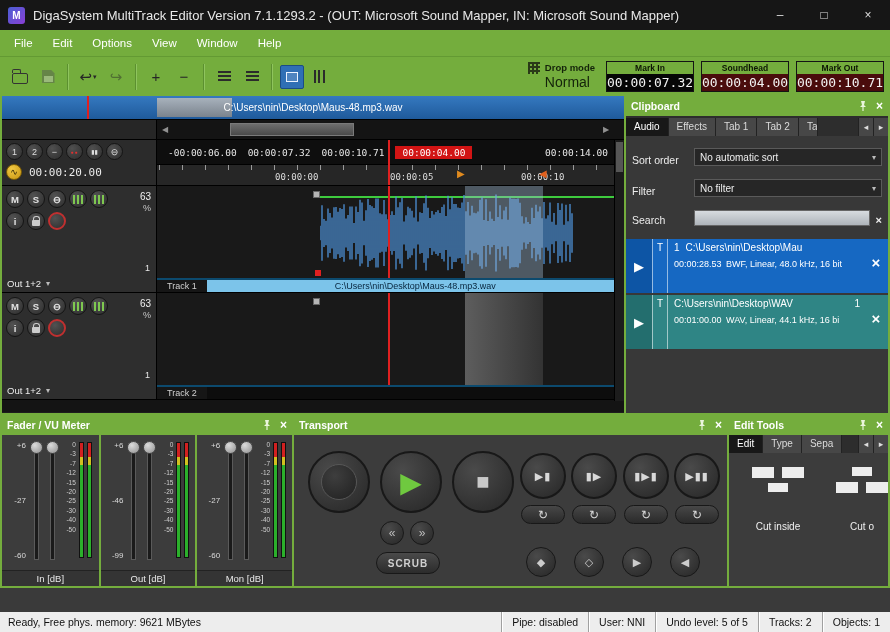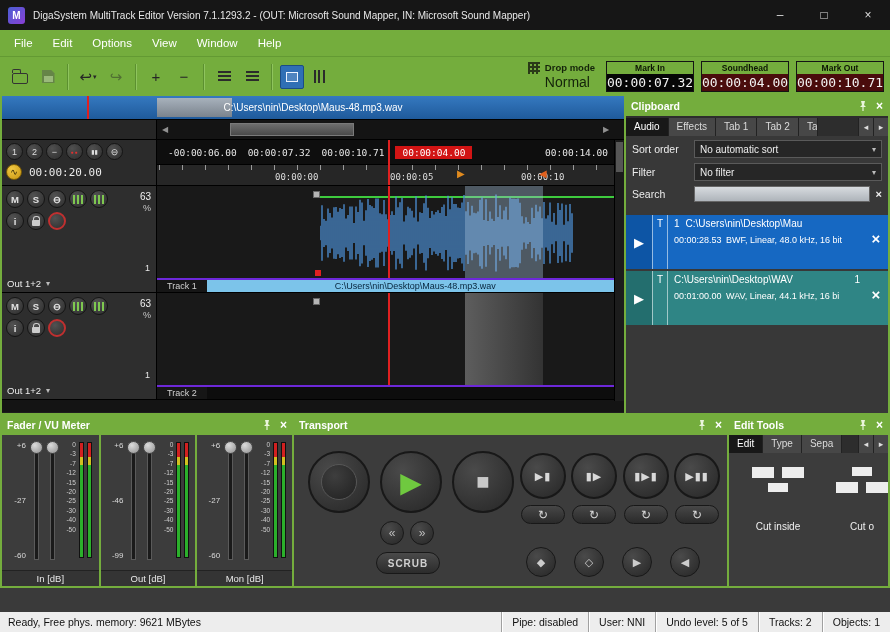--- a/index.html
+++ b/index.html
@@ -3,21 +3,21 @@
 <meta charset="utf-8">
 <style>
   * { margin:0; padding:0; box-sizing:border-box; }
   html,body { width:890px; height:632px; }
   body { font-family:"Liberation Sans",sans-serif; background:#000; overflow:hidden; }
   .app { position:relative; width:890px; height:632px; background:#3a3a3a; overflow:hidden; }
 
   
   .titlebar { position:absolute; top:0; left:0; right:0; height:30px; background:#161616; display:flex; align-items:center; }
   .app-icon { width:17px; height:17px; margin:0 8px; border-radius:3px; background:linear-gradient(135deg,#4a5fd4,#8a3fd4); color:#fff; font-size:10px; font-weight:bold; display:flex; align-items:center; justify-content:center; flex:none; }
-  .title-text { color:#e8e8e8; font-size:10px; flex:1; white-space:nowrap; overflow:hidden; }
+  .title-text { color:#e8e8e8; font-size:13px; flex:1; white-space:nowrap; overflow:hidden; }
   .win-btn { width:44px; height:30px; display:flex; align-items:center; justify-content:center; color:#dcdcdc; font-size:12px; }
 
   
   .menubar { position:absolute; top:30px; left:0; right:0; height:26px; background:#74ad3d; display:flex; align-items:center; padding-left:4px; }
   .menu-item { color:#fff; font-size:11.5px; padding:0 10px; line-height:26px; }
   .toolbar { position:absolute; top:56px; left:0; right:0; height:40px; background:#74ad3d; border-top:1px solid #639a33; display:flex; align-items:center; padding:0 6px; }
   .tbtn { min-width:24px; height:24px; display:flex; align-items:center; justify-content:center; color:#262626; font-size:15px; margin:0 2px; position:relative; }
   .tbtn.dim { opacity:.45; }
   .tsep { width:2px; height:26px; margin:0 5px; background:linear-gradient(90deg,#5c9030 0 1px,#8fc45e 1px 2px); flex:none; }
   .tbtn.active-blue { background:#2f6fb5; border:1px solid #1b4c85; border-radius:2px; }
@@ -96,41 +96,41 @@
   .t-canvas { flex:1; position:relative; overflow:hidden; }
   .env-top { position:absolute; left:163px; right:0; top:10px; height:2px; background:#3ecb3e; }
   .handle { position:absolute; width:7px; height:7px; background:#b5b5b5; border:1px solid #666; }
   .h1 { left:156px; top:5px; }
   .wave-svg { position:absolute; left:163px; top:4px; width:254px; height:86px; }
   .sel { position:absolute; left:308px; width:78px; top:0; bottom:0; }
   .sel.blue { background:rgba(165,195,220,.38); }
   .sel.gray { background:linear-gradient(90deg,rgba(150,150,150,.55),rgba(90,90,90,.40)); }
   .ph { position:absolute; left:231px; top:0; bottom:0; width:2px; background:#e02020; }
   .redmark { position:absolute; left:158px; bottom:2px; width:6px; height:6px; background:#e02020; }
-  .t-label-bar { height:14px; display:flex; border-top:2px solid #6d28d9; flex:none; }
+  .t-label-bar { height:14px; display:flex; border-top:2px solid #0c4a6e; flex:none; }
   .tname { background:#161616; color:#d0d0d0; font-size:9px; padding:0 10px; display:flex; align-items:center; white-space:nowrap; }
   .tpath { flex:1; background:#7cc4ea; color:#07253d; font-size:9px; display:flex; align-items:center; justify-content:center; overflow:hidden; white-space:nowrap; }
   .tpath.empty { background:#0d0d0d; }
   .ed-bottom { height:12px; background:#141414; }
   .ed-vscroll { position:absolute; right:0; top:44px; bottom:12px; width:10px; background:#1c1c1c; border-left:1px solid #000; }
   .vthumb { margin:2px 1px; height:30px; background:#565656; }
 
   
   .clipboard { width:262px; background:#383838; display:flex; flex-direction:column; flex:none; overflow:hidden; }
   .panel-header { height:20px; background:#74ad3d; display:flex; align-items:center; padding:0 5px; flex:none; }
   .ph-title { color:#fff; font-size:10.5px; font-weight:bold; flex:1; }
   .pin-icon { width:12px; height:12px; margin-right:7px; }
   .panel-close { color:#fff; font-size:12px; font-weight:bold; line-height:1; }
   .cb-tabs { height:20px; display:flex; background:#2d2d2d; align-items:flex-end; flex:none; }
   .cb-tab { padding:0 8px; height:18px; line-height:18px; font-size:10px; background:#474747; color:#dadada; border-right:1px solid #222; }
   .cb-tab.active { background:#181818; color:#fff; }
   .cb-tab.partial { max-width:24px; overflow:hidden; padding-right:0; }
   .cb-tab-arrows { margin-left:auto; display:flex; }
   .cb-arrow { width:15px; height:18px; background:#474747; border-left:1px solid #222; color:#ddd; font-size:9px; display:flex; align-items:center; justify-content:center; }
-  .cb-row { display:flex; align-items:center; padding:4px 6px 1px 6px; flex:none; }
+  .cb-row { display:flex; align-items:flex-end; padding:12px 6px 1px 6px; flex:none; }
   .cb-label { width:62px; color:#ececec; font-size:10.5px; flex:none; }
   .cb-select { flex:1; height:18px; background:#262626; border:1px solid #5a5a5a; color:#eee; font-size:10px; display:flex; align-items:center; padding:0 5px; }
   .cb-select .caret { margin-left:auto; font-size:8px; color:#bbb; }
   .cb-search { flex:1; height:16px; background:linear-gradient(#d7dbdf,#aeb4ba); border:1px solid #666; }
   .cb-search-x { color:#f0f0f0; font-size:11px; font-weight:bold; margin-left:6px; }
   .cb-entries { margin-top:12px; display:flex; flex-direction:column; gap:2px; }
   .clip-entry { height:54px; display:flex; color:#fff; }
   .clip-entry.e1 { background:#1668c2; }
   .clip-entry.e2 { background:#2f8585; }
   .ce-play { width:26px; display:flex; align-items:center; justify-content:center; font-size:13px; flex:none; }

